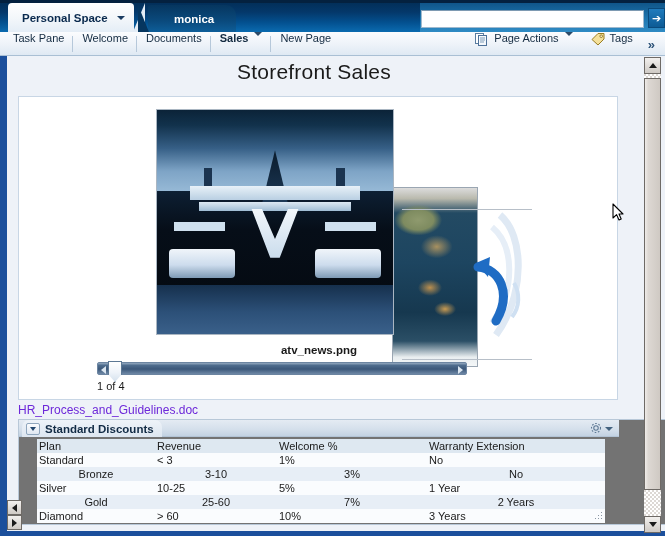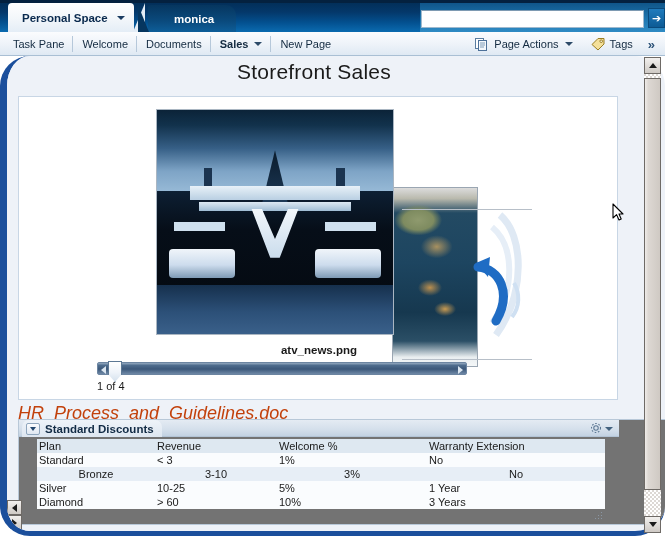--- a/index.html
+++ b/index.html
@@ -133,21 +133,21 @@
     align-items: center;
   }
   .tb-left { display: flex; align-items: center; margin-left: 4px; }
   .tb-right {
     position: absolute; right: 4px; top: 0;
     height: 24px;
     display: flex; align-items: center;
   }
   .tb-item {
     position: relative;
-    display: flex; align-items: center;
+    display: flex; 
     height: 24px;
     padding: 0 9px;
     color: #132a40;
     font-size: 11px;
     white-space: nowrap;
   }
   .tb-item.sep::after {
     content: "";
     position: absolute;
     right: 0; top: 4px;
@@ -173,21 +173,20 @@
 
   
   .content-frame {
     position: absolute;
     left: 0; top: 56px;
     width: 665px; height: 480px;
     background: #eef2f8;
     border-left: 7px solid #1b4f9c;
     border-bottom: 5px solid #1b4f9c;
     overflow: hidden;
-    border-radius: 30px;
   }
   .content-inner {
     position: absolute;
     left: 0; top: 0;
     width: 621px; height: 475px;
     background: #eef2f8;
   }
 
   .page-title {
     position: absolute;
@@ -354,24 +353,23 @@
     position: absolute;
     left: 78px; top: 283px;
     font-size: 11px;
     color: #1a1a1a;
   }
 
   
   .doc-link {
     position: absolute;
     left: 11px; top: 347px;
-    font-size: 18px;
-    color: #c2410c;
+    font-size: 12px;
+    color: #6d28d9;
     text-decoration: none;
-    font-style: italic;
   }
 
   
   .panel {
     position: absolute;
     left: 11px; top: 363px;
     width: 660px; height: 106px;
     background: #737373;
     border: 1px solid #b8c8d8;
   }
@@ -707,20 +705,26 @@
               <td>3-10</td>
               <td>3%</td>
               <td>No</td>
             </tr>
             <tr class="odd">
               <td>Silver</td>
               <td>10-25</td>
               <td>5%</td>
               <td>1 Year</td>
             </tr>
+            <tr class="even">
+              <td>Gold</td>
+              <td>25-60</td>
+              <td>7%</td>
+              <td>2 Years</td>
+            </tr>
             <tr class="odd">
               <td>Diamond</td>
               <td>&gt; 60</td>
               <td>10%</td>
               <td>3 Years</td>
             </tr>
           </tbody>
         </table>
       </div>
 

